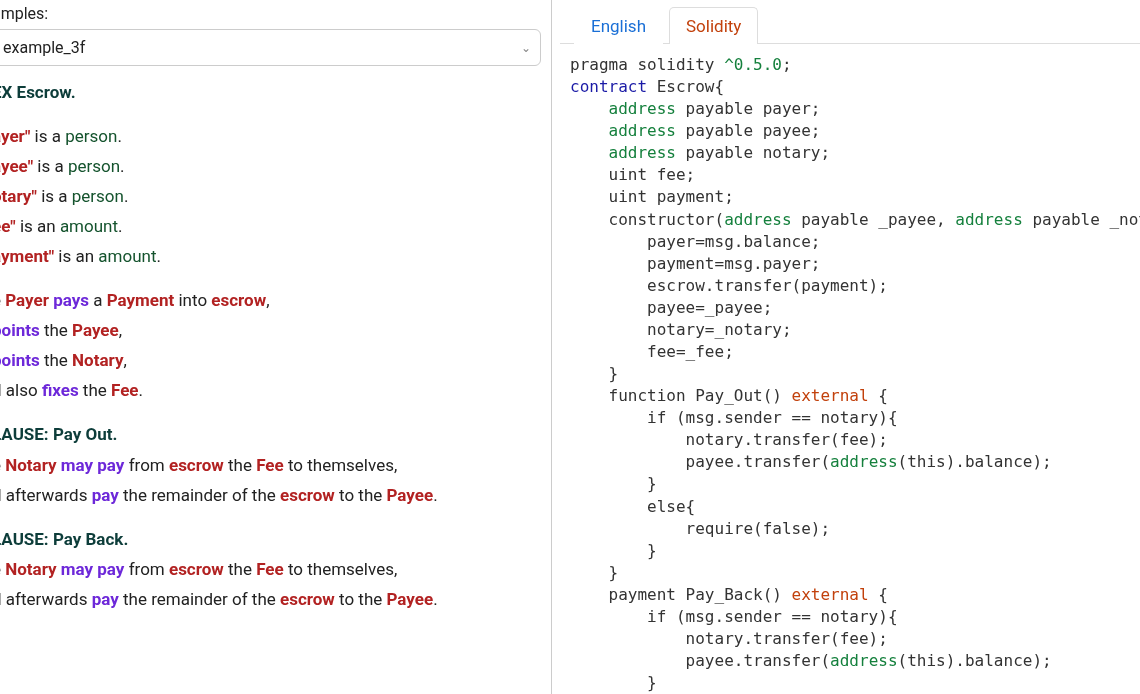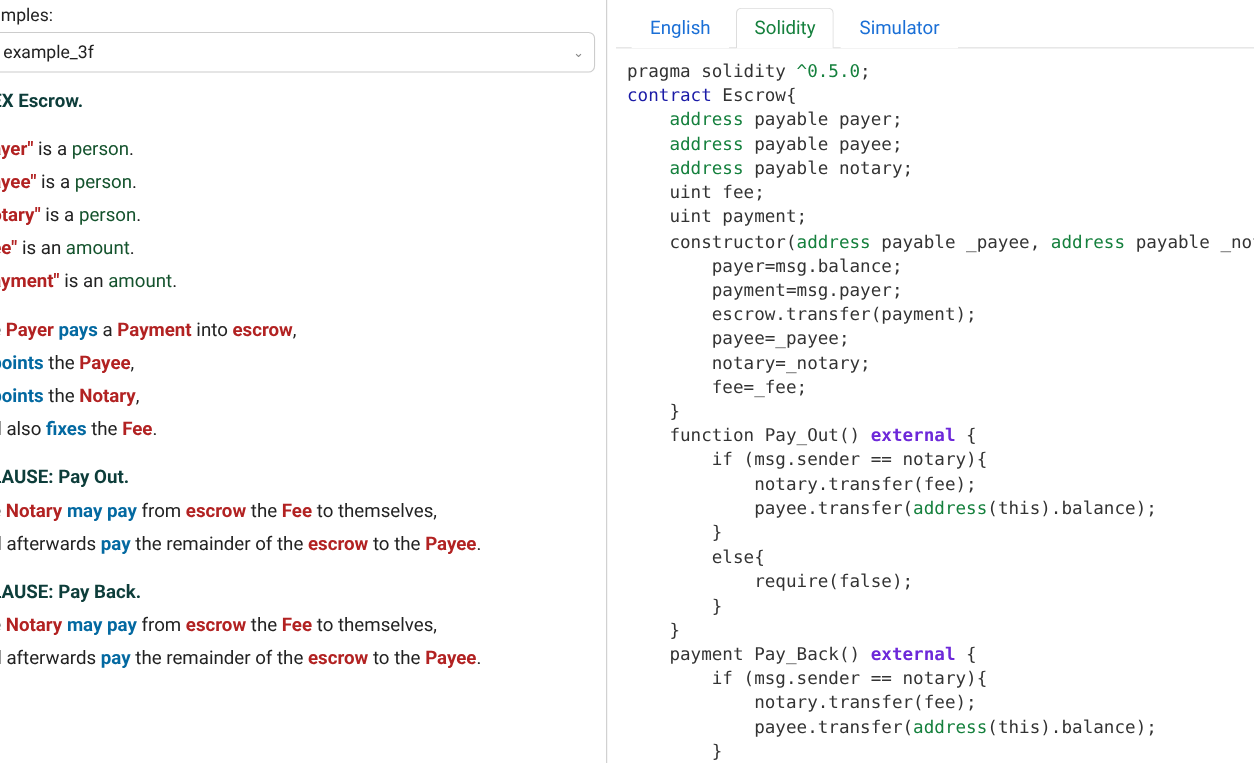--- a/index.html
+++ b/index.html
@@ -16,39 +16,39 @@
     cursor: pointer; display: flex; align-items: center;
   }
   .chevron { position: absolute; right: 10px; top: 50%; transform: translateY(-50%); font-size: 12px; color: #888; pointer-events: none; }
 
   .english { font-size: 17px; line-height: 1.65; }
   .english p { margin-bottom: 2px; }
   .english .gap { height: 14px; }
   .b { font-weight: 700; }
   .c-dark { color: #0d3d3a; } 
   .c-red { color: #b22222; }
-  .c-blue { color: #0369a1; }
+  .c-blue { color: #6d28d9; }
   .c-green { color: #14532d; }
 
   .tabs { display: flex; border-bottom: 1px solid #ddd; padding: 6px 14px 0 14px; gap: 6px; }
   .tab {
     padding: 8px 16px; font-size: 17px; cursor: pointer;
     border: 1px solid transparent; border-bottom: none; border-radius: 5px 5px 0 0;
     position: relative; top: 1px; background: #fff;
   }
   .tab.inactive { color: #1a6fd6; }
-  .tab.active { color: #15803d; border-color: #ddd #ddd #fff #ddd; background: #fff; }
+  .tab.active { color: #c2410c; border-color: #ddd #ddd #fff #ddd; background: #fff; }
 
   .code {
     flex: 1; padding: 10px 0 10px 10px; font-family: "Menlo", "Monaco", "Consolas", monospace;
     font-size: 16px; line-height: 1.38; white-space: pre; overflow: hidden; color: #333;
   }
   .kw { color: #1a1aa6; text-align: right; }      
   .ty { color: #15803d; }
-  .ext { color: #6d28d9; font-weight: bold; }
+  .ext { color: #c2410c; }
 </style>
 </head>
 <body>
 
 <div class="app">
 
   <div class="left">
     <div class="label-row">amples:</div>
     <div class="select-row">
       <div class="select-box">
@@ -217,21 +217,20 @@
         <span> </span>
         <span class="b c-red">Payee</span><span>.</span>
       </p>
     </div>
   </div>
 
   <div class="right">
     <div class="tabs">
       <div class="tab inactive">English</div>
       <div class="tab active">Solidity</div>
-      <div class="tab inactive">Simulator</div>
     </div>
 
     <div class="code"><span><span>pragma solidity </span><span class="ty">^0.5.0</span><span>;</span></span>
 <span><span class="kw">contract</span><span> Escrow{</span></span>
 <span><span>    </span><span class="ty">address</span><span> payable payer;</span></span>
 <span><span>    </span><span class="ty">address</span><span> payable payee;</span></span>
 <span><span>    </span><span class="ty">address</span><span> payable notary;</span></span>
 <span>    uint fee;</span>
 <span>    uint payment;</span>
 <span><span>    constructor(</span><span class="ty">address</span><span> payable _payee, </span><span class="ty">address</span><span> payable _notar</span></span>

